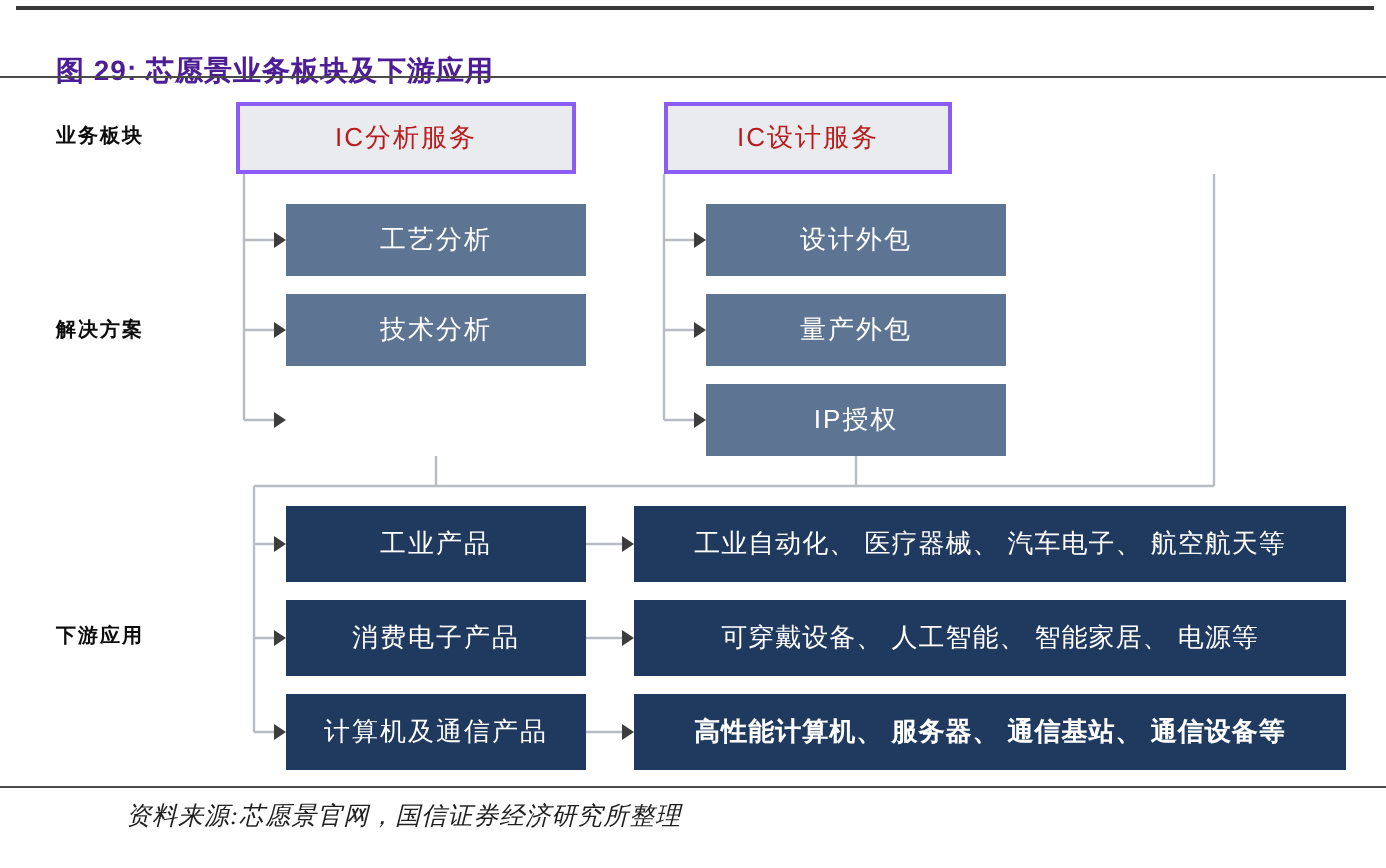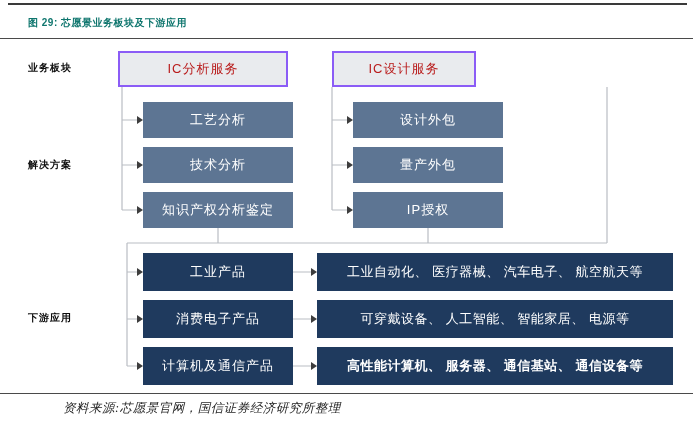--- a/index.html
+++ b/index.html
@@ -6,22 +6,22 @@
   .page {
     position:relative; width:693px; height:434px; background:#ffffff;
     font-family:"Liberation Sans","DejaVu Sans",sans-serif; overflow:hidden;
   }
   .rule { position:absolute; background:#3a3a3a; }
   .rule-top    { left:8px; top:3px;  width:679px; height:2px; }
   .rule-title  { left:0px; top:38px; width:693px; height:1px; background:#4a4a4a; }
   .rule-source { left:0px; top:393px; width:693px; height:1px; background:#4a4a4a; }
 
   .fig-title {
-    position:absolute; left:28px; top:16px;
-    font-size:10px; font-weight:bold; color:#0f766e; letter-spacing:0.5px;
+    position:absolute; left:28px; top:27px;
+    font-size:14px; font-weight:bold; color:#4c1d95; letter-spacing:0.5px;
   }
   .row-label {
     position:absolute; left:28px; font-size:10px; font-weight:bold;
     color:#0d0d0d; letter-spacing:1px;
   }
   .box {
     position:absolute; box-sizing:border-box;
     display:flex; align-items:center; justify-content:center;
     font-size:13px; letter-spacing:1px; text-align:center; line-height:1.1;
   }
@@ -74,21 +74,20 @@
       <polygon points="311,315 311,323 317,319"></polygon>
       <polygon points="311,362 311,370 317,366"></polygon>
     </g>
   </svg>
 
   <div class="box box-light" style="left:118px; top:51px; width:170px;">IC分析服务</div>
   <div class="box box-light" style="left:332px; top:51px; width:144px;">IC设计服务</div>
 
   <div class="box box-slate" style="left:143px; top:102px; width:150px;">工艺分析</div>
   <div class="box box-slate" style="left:143px; top:147px; width:150px;">技术分析</div>
-  <div class="box box-slate" style="left:143px; top:192px; width:150px;">知识产权分析鉴定</div>
 
   <div class="box box-slate" style="left:353px; top:102px; width:150px;">设计外包</div>
   <div class="box box-slate" style="left:353px; top:147px; width:150px;">量产外包</div>
   <div class="box box-slate" style="left:353px; top:192px; width:150px;">IP授权</div>
 
   <div class="box box-navy" style="left:143px; top:253px; width:150px;">工业产品</div>
   <div class="box box-navy" style="left:143px; top:300px; width:150px;">消费电子产品</div>
   <div class="box box-navy" style="left:143px; top:347px; width:150px;">计算机及通信产品</div>
 
   <div class="box box-navy box-wide" style="left:317px; top:253px; width:356px;">工业自动化、 医疗器械、 汽车电子、 航空航天等</div>

